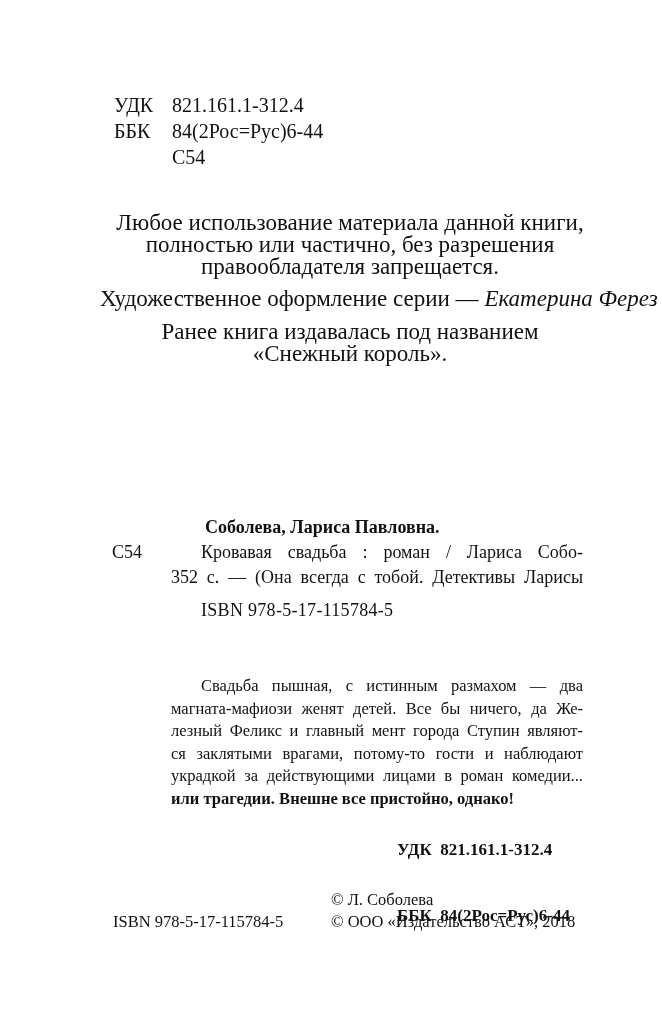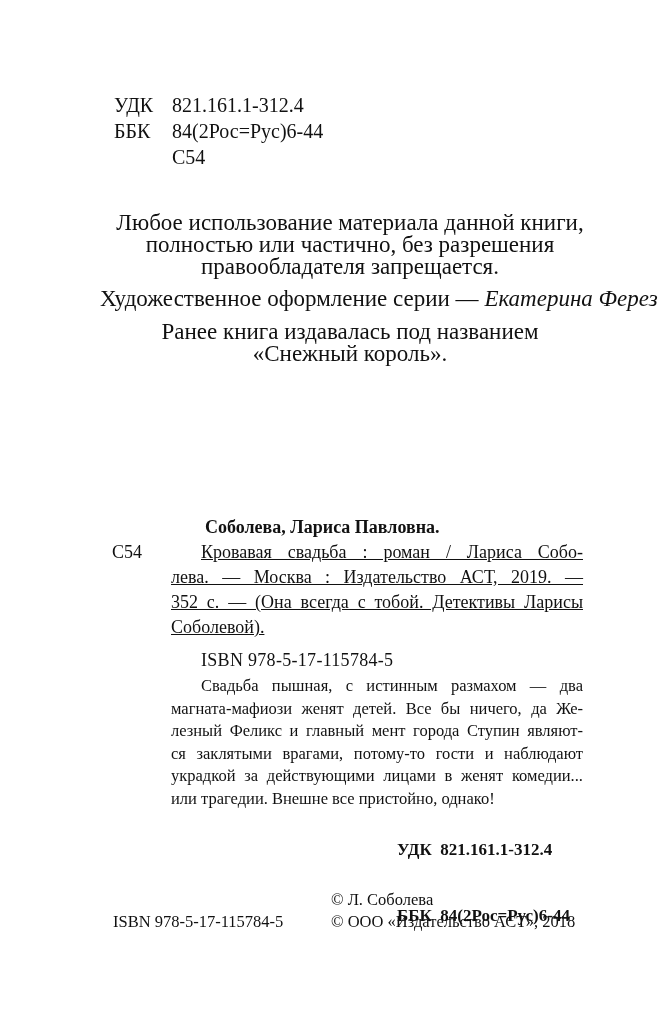--- a/index.html
+++ b/index.html
@@ -15,28 +15,28 @@
   .cls .lbl { display: inline-block; width: 58px; }
 
   
   .center { position: absolute; left: 100px; width: 500px; text-align: center; font-size: 23px; line-height: 22px; }
   .center div { white-space: nowrap; }
   .it { font-style: italic; text-align: right; }
 
   
   .card { position: absolute; left: 171px; width: 412px; font-size: 18px; line-height: 25px; }
   .card .author { font-weight: bold; margin-left: 34px; }
-  .card .line { white-space: nowrap; text-align: justify; text-align-last: justify; text-decoration: underline; }
+  .card .line { white-space: nowrap; text-align: justify; text-align-last: justify; }
   .card .line.last { text-align-last: left; }
   .card .ind { padding-left: 30px; }
   .card .isbn { padding-left: 30px; margin-top: 8px; letter-spacing: 0.3px; }
 
   .annot { position: absolute; left: 171px; width: 412px; font-size: 16.5px; line-height: 22.5px; }
   .annot .line { white-space: nowrap; text-align: justify; text-align-last: justify; }
-  .annot .line.last { text-align-last: left; }
+  .annot .line.last { text-align-last: left; font-weight: bold; }
   .annot .ind { padding-left: 30px; }
 
   .bold { font-weight: bold; }
   .foot { font-size: 16.5px; line-height: 22px; font-weight: normal; }
 </style>
 </head>
 <body>
 
 <div class="abs cls" style="left:114px; top:92px;">
   <div>
@@ -63,32 +63,30 @@
 <div class="center" style="top:321px;">
   <div>Ранее книга издавалась под названием</div>
   <div>«Снежный король».</div>
 </div>
 
 <div class="abs" style="left:112px; top:540px; font-size:18px; line-height:25px;">С54</div>
 
 <div class="card" style="top:515px;">
   <div class="author">Соболева, Лариса Павловна.</div>
   <div class="line ind">Кровавая свадьба : роман / Лариса Собо-</div>
-  <div class="line">лева. — Москва : Издательство АСТ, 2019. —</div>
   <div class="line">352 с. — (Она всегда с тобой. Детективы Ларисы</div>
-  <div class="line last">Соболевой).</div>
   <div class="isbn">ISBN 978-5-17-115784-5</div>
 </div>
 
 <div class="annot" style="top:662px;margin-top:13px;">
   <div class="line ind">Свадьба пышная, с истинным размахом — два</div>
   <div class="line">магната-мафиози женят детей. Все бы ничего, да Же-</div>
   <div class="line">лезный Феликс и главный мент города Ступин являют-</div>
   <div class="line">ся заклятыми врагами, потому-то гости и наблюдают</div>
-  <div class="line">украдкой за действующими лицами в женят комедии...</div>
+  <div class="line">украдкой за действующими лицами в роман комедии...</div>
   <div class="line last">или трагедии. Внешне все пристойно, однако!</div>
 </div>
 
 <div class="abs bold" style="left:397px; top:795px; font-size:17px; line-height:22px; white-space:pre;">
   <div style="white-space:pre;">УДК  821.161.1-312.4</div>
   <div style="white-space:pre;">ББК  84(2Рос=Рус)6-44</div>
 </div>
 
 <div class="abs foot" style="left:113px; top:911px;">ISBN 978-5-17-115784-5</div>
 <div class="abs foot" style="left:331px; top:889px;">

